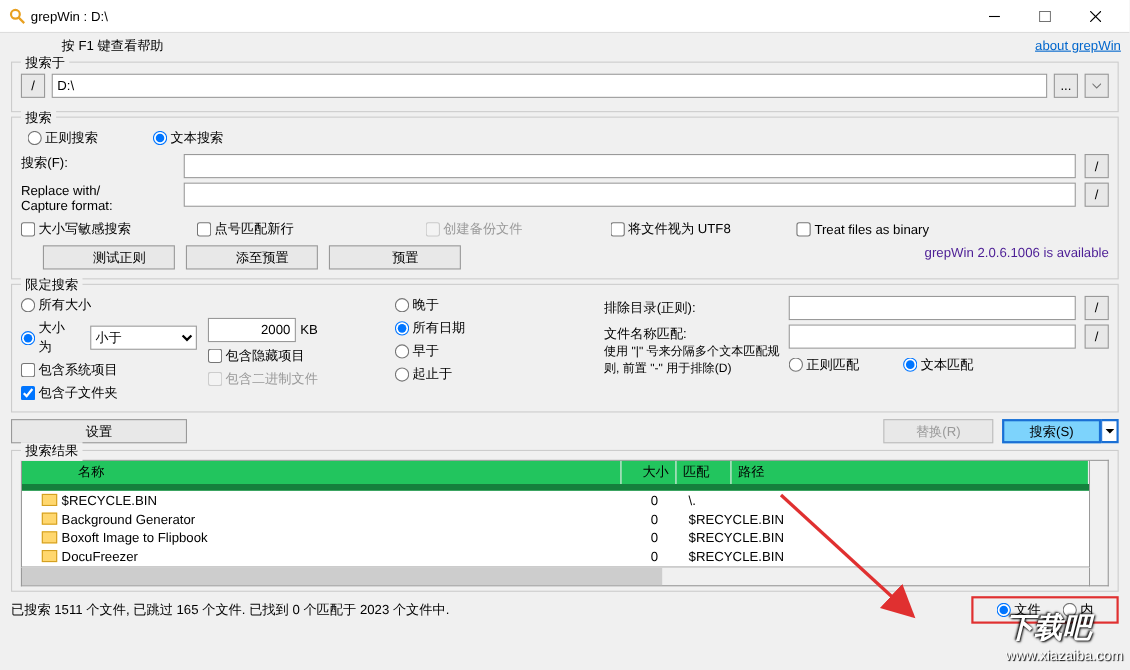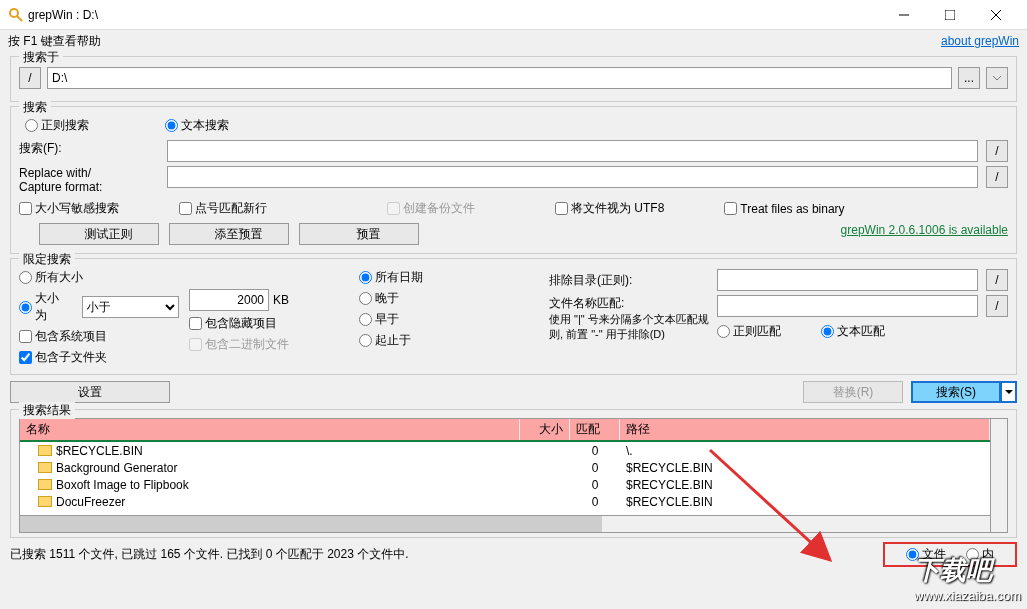--- a/index.html
+++ b/index.html
@@ -7,50 +7,50 @@
 
 
 .titlebar { height: 30px; background: #fff; display: flex; align-items: center; padding: 0 8px; border-bottom: 1px solid #ddd; }
 .titlebar .icon { width: 16px; height: 16px; margin-right: 4px; }
 .titlebar .title { flex: 1; font-size: 12px; }
 .titlebar .winbtn { width: 46px; height: 30px; display: flex; align-items: center; justify-content: center; cursor: pointer; }
 .winbtn svg { width: 10px; height: 10px; }
 
 
 .helprow { height: 22px; display: flex; align-items: center; padding: 0 8px; }
-.helprow .help { flex: 1; font-size: 12px; }
+.helprow .help { flex: 1; font-size: 12px; margin-left: 48px; }
 .helprow a { color: #0066cc; text-decoration: underline; cursor: pointer; }
 
 
 .group { border: 1px solid #ccc; margin: 4px 10px; padding: 10px 8px 8px 8px; position: relative; background: #f0f0f0; }
 .group-legend { position: absolute; top: -8px; left: 8px; background: #f0f0f0; padding: 0 4px; font-size: 12px; }
 
 
 .row { display: flex; align-items: center; gap: 6px; margin-bottom: 4px; }
 .sqbtn { width: 22px; height: 22px; background: #e8e8e8; border: 1px solid #999; display: flex; align-items: center; justify-content: center; cursor: pointer; }
 input[type=text] { height: 22px; border: 1px solid #999; padding: 0 4px; background: #fff; font-size: 12px; }
 select { height: 22px; border: 1px solid #999; background: #fff; font-size: 12px; }
 .btn { height: 22px; padding: 0 8px; background: #e8e8e8; border: 1px solid #999; cursor: pointer; display: inline-flex; align-items: center; justify-content: center; }
 .btn.wide { width: 120px; padding-left: 27px; }
 .btn.disabled { color: #999; border-color: #bbb; }
 
 label.radio, label.check { display: inline-flex; align-items: center; gap: 3px; cursor: pointer; font-size: 12px; }
 label.radio input, label.check input { margin: 0; }
 label.disabled { color: #999; }
 
-.search-group .opts { display: flex; gap: 76px; margin-bottom: 6px; padding-left: 6px;}
+.search-group .opts { display: flex; gap: 50px; margin-bottom: 6px; padding-left: 6px;}
 .search-row { display: flex; align-items: flex-start; gap: 8px; margin-bottom: 4px; }
 .search-row .lbl { width: 140px; font-size: 12px; }
 .search-row input[type=text] { flex: 1; }
 
 .checks-row { display: flex; gap: 20px; margin-top: 6px; align-items: center; }
 .checks-row > * { flex: 0 0 auto; }
 
 .btn-row { display: flex; gap: 10px; margin-top: 6px; padding-left: 20px;}
-.update-link { color: #15803d; text-decoration: underline; margin-left: auto; }
+.update-link { color: #4c1d95; margin-left: auto; }
 
 
 .limit-grid { display: flex; gap: 10px; }
 .limit-col { display: flex; flex-direction: column; gap: 4px; }
 .limit-col.c1 { width: 160px; }
 .limit-col.c2 { width: 160px; }
 .limit-col.c3 { width: 180px; }
 .limit-col.c4 { flex: 1; }
 .align-row { display: flex; align-items: center; gap: 4px; }
 
@@ -58,21 +58,21 @@
 
 
 .action-row { margin: 6px 10px; display: flex; align-items: center; gap: 8px; }
 .action-row .spacer { flex: 1; }
 .btn.primary { background: #7dd3fc; border: 2px solid #1a6fd4; }
 .dropbtn { width: 16px; height: 22px; background: #fff; border: 2px solid #1a6fd4; border-left: 1px solid #1a6fd4; display: flex; align-items: center; justify-content: center; }
 
 
 .results-group { margin: 4px 10px; border: 1px solid #ccc; padding: 8px 8px 4px 8px; position: relative; background: #f0f0f0; }
 .results-table { border: 1px solid #999; background: #fff; height: 98px; display: flex; flex-direction: column; }
-.thead { display: flex; background: #fca5a5; border-bottom: 2px solid #15803d; }
+.thead { display: flex; background: #22c55e; border-bottom: 6px solid #15803d; padding-left: 45px; }
 .th { padding: 2px 6px; border-right: 1px solid #eee; font-size: 12px; }
 .th.name { width: 500px; }
 .th.size { width: 50px; text-align: right; }
 .th.match { width: 50px; }
 .th.path { flex: 1; }
 .tbody { overflow: hidden; flex: 1; }
 .tr { display: flex; height: 17px; align-items: center; }
 .td { padding: 0 6px; font-size: 12px; white-space: nowrap; }
 .td.name { width: 500px; display: flex; align-items: center; gap: 4px; padding-left: 18px;}
 .td.size { width: 50px; text-align: right; }
@@ -232,26 +232,26 @@
           <input type="checkbox" style="">
           <span>包含隐藏项目</span>
         </label>
       <label class="check disabled">
           <input type="checkbox" disabled="" style="">
           <span>包含二进制文件</span>
         </label>
     </div>
     <div class="limit-col c3">
       <label class="radio">
+          <input type="radio" name="dt" style="">
+          <span>晚于</span>
+        </label>
+      <label class="radio">
           <input type="radio" name="dt" checked="" style="">
           <span>所有日期</span>
-        </label>
-      <label class="radio">
-          <input type="radio" name="dt" style="">
-          <span>晚于</span>
         </label>
       <label class="radio">
           <input type="radio" name="dt" style="">
           <span>早于</span>
         </label>
       <label class="radio">
           <input type="radio" name="dt" style="">
           <span>起止于</span>
         </label>
     </div>

